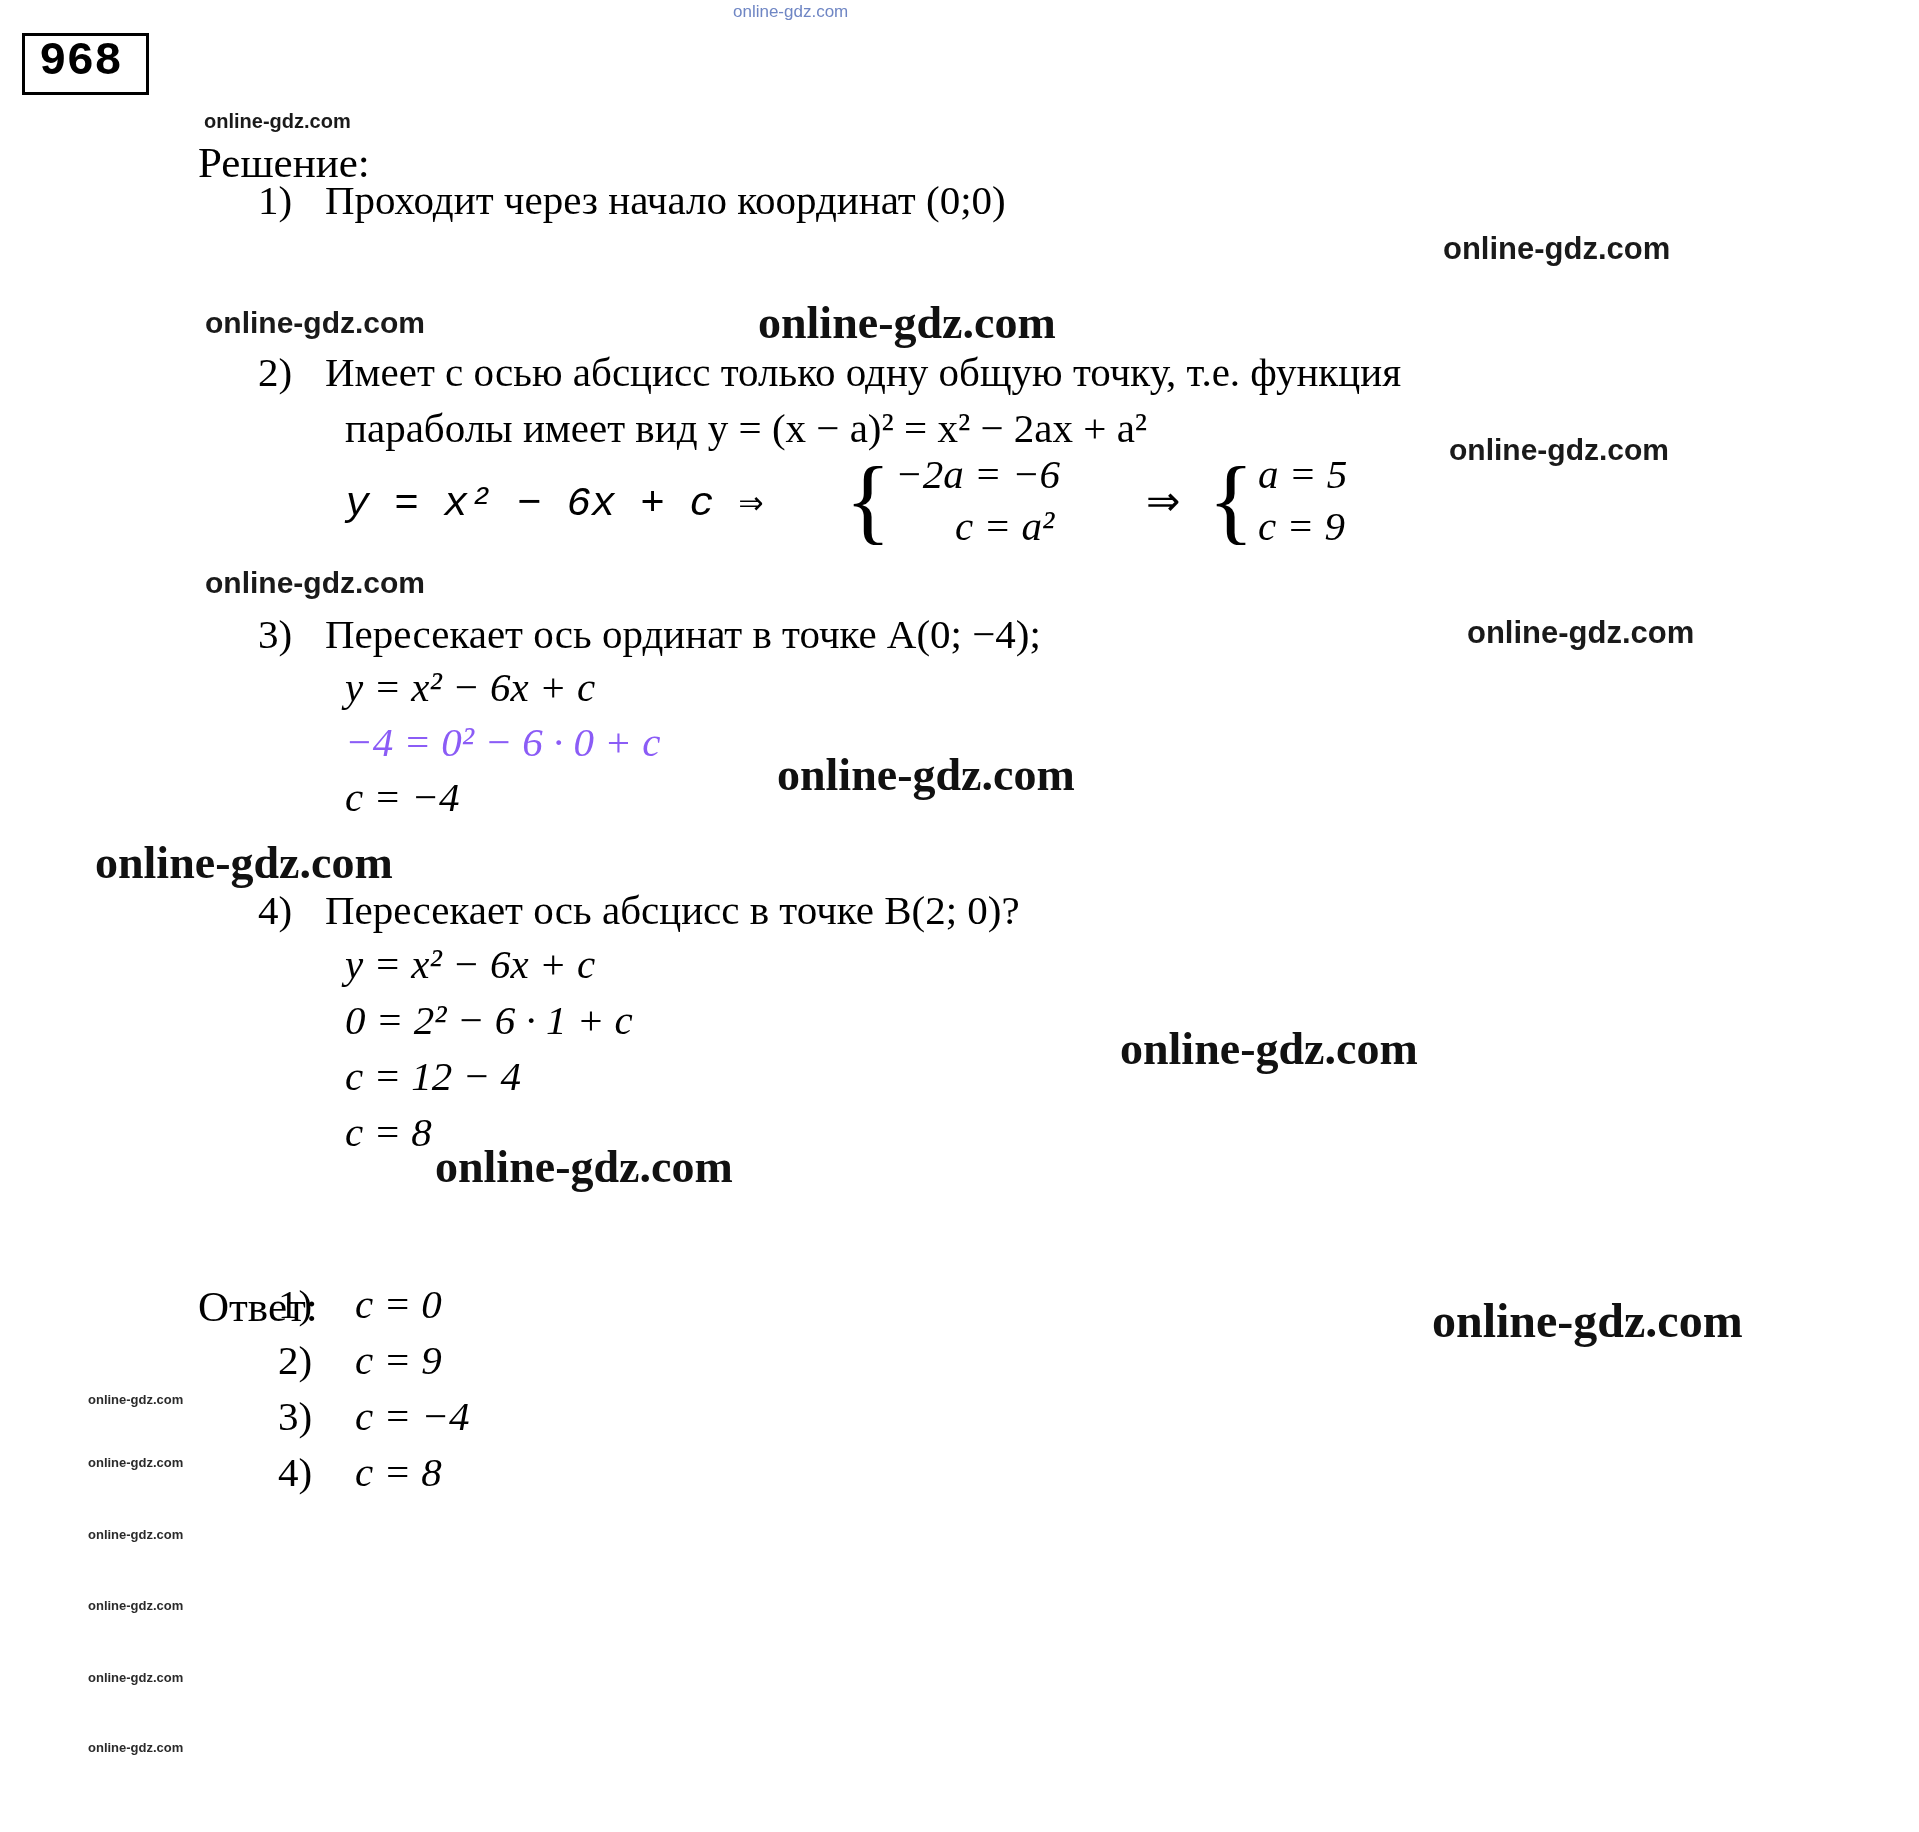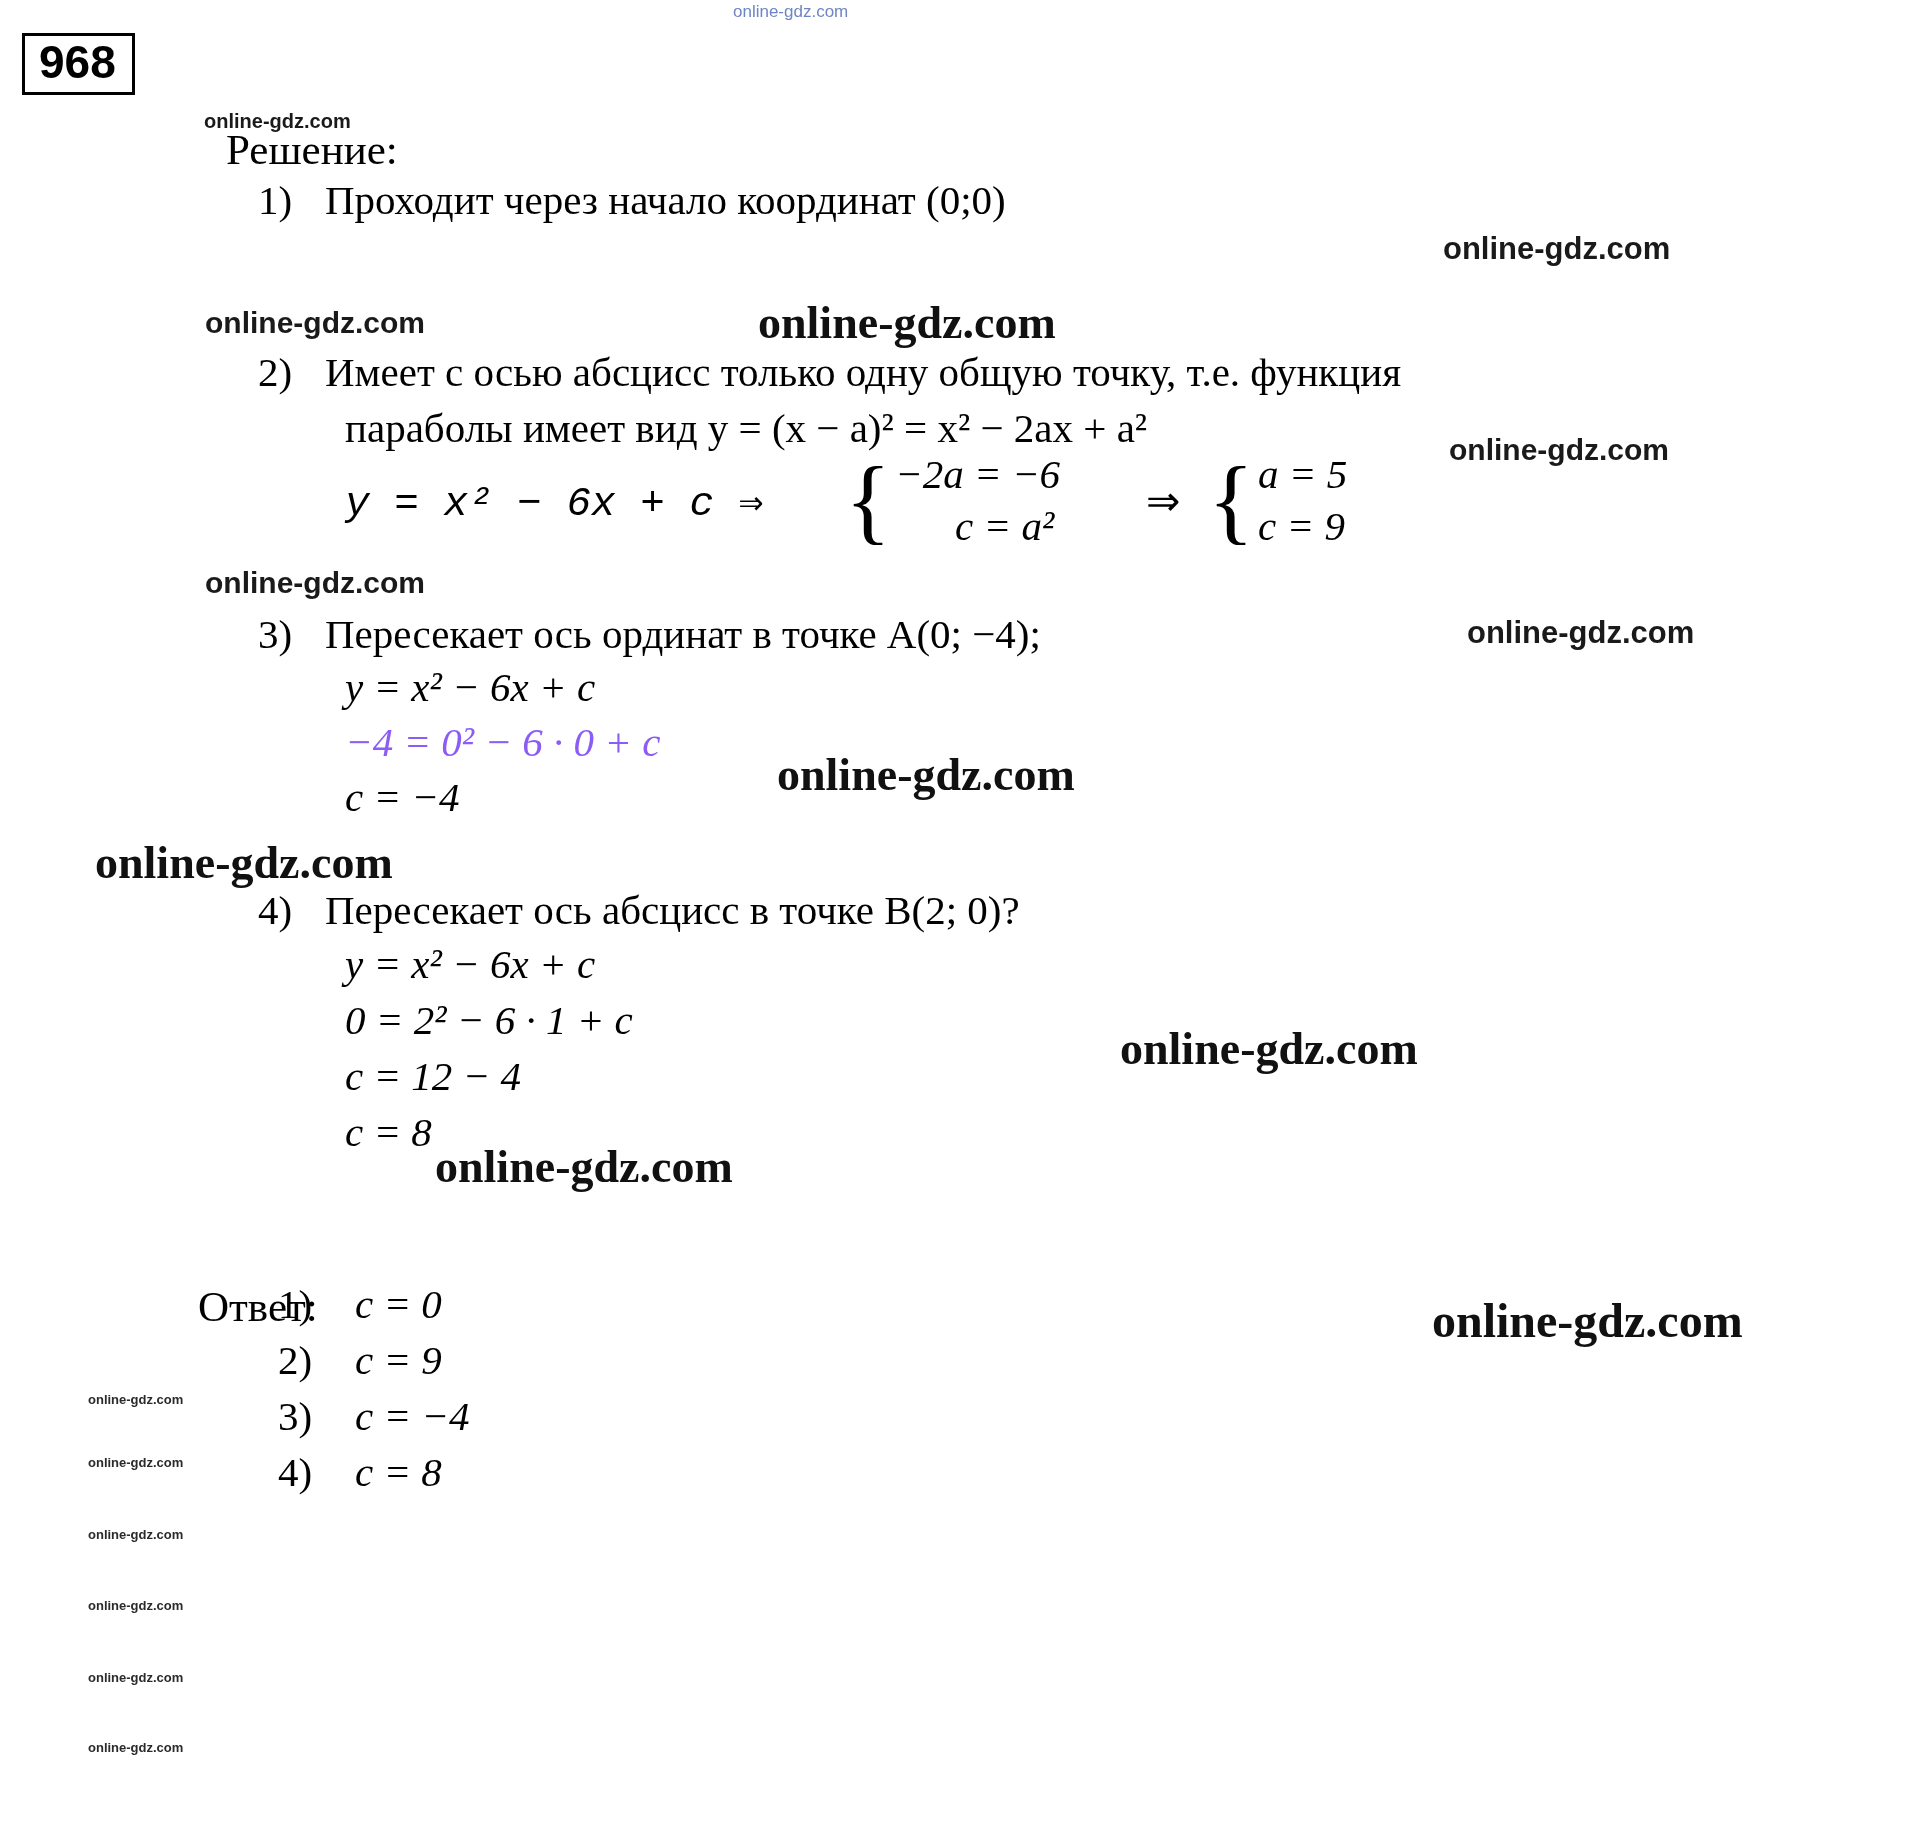--- a/index.html
+++ b/index.html
@@ -18,22 +18,22 @@
   .page {
     position: absolute;
     inset: 0;
   }
   
   .num-box {
     position: absolute;
     left: 22px;
     top: 33px;
     border: 3px solid #000;
-    padding: 2px 16px 6px 14px;
-    font-family: Liberation Sans, sans-serif;
+    padding: 2px 24px 6px 14px;
+    font-family: Liberation Mono, monospace;
     font-weight: bold;
     font-size: 46px;
     line-height: 1.05;
   }
   
   .txt {
     position: absolute;
     white-space: pre;
     font-family: "Liberation Serif", serif;
   }
@@ -104,21 +104,21 @@
 </style>
 </head>
 <body>
 
 <div class="page">
 
   <div class="wm-blue" style="left:733px; top:2px; font-size:17px;">online-gdz.com</div>
 
   <div class="num-box">968</div>
 
-  <div class="txt heading" style="left:198px; top:125px;margin-left:28px;">Решение:</div>
+  <div class="txt heading" style="left:198px; top:138px;">Решение:</div>
 
   <div class="wm-small" style="left:204px; top:110px; font-size:20px;">online-gdz.com</div>
 
   <div class="txt body-line" style="left:258px; top:176px;">1)</div>
   <div class="txt body-line" style="left:325px; top:176px;">Проходит через начало координат (0;0)</div>
 
   <div class="wm-small" style="left:1443px; top:231px; font-size:31px;">online-gdz.com</div>
 
   <div class="wm-small" style="left:205px; top:306px; font-size:30px;">online-gdz.com</div>
   <div class="wm" style="left:758px; top:296px; font-size:46px;">online-gdz.com</div>

